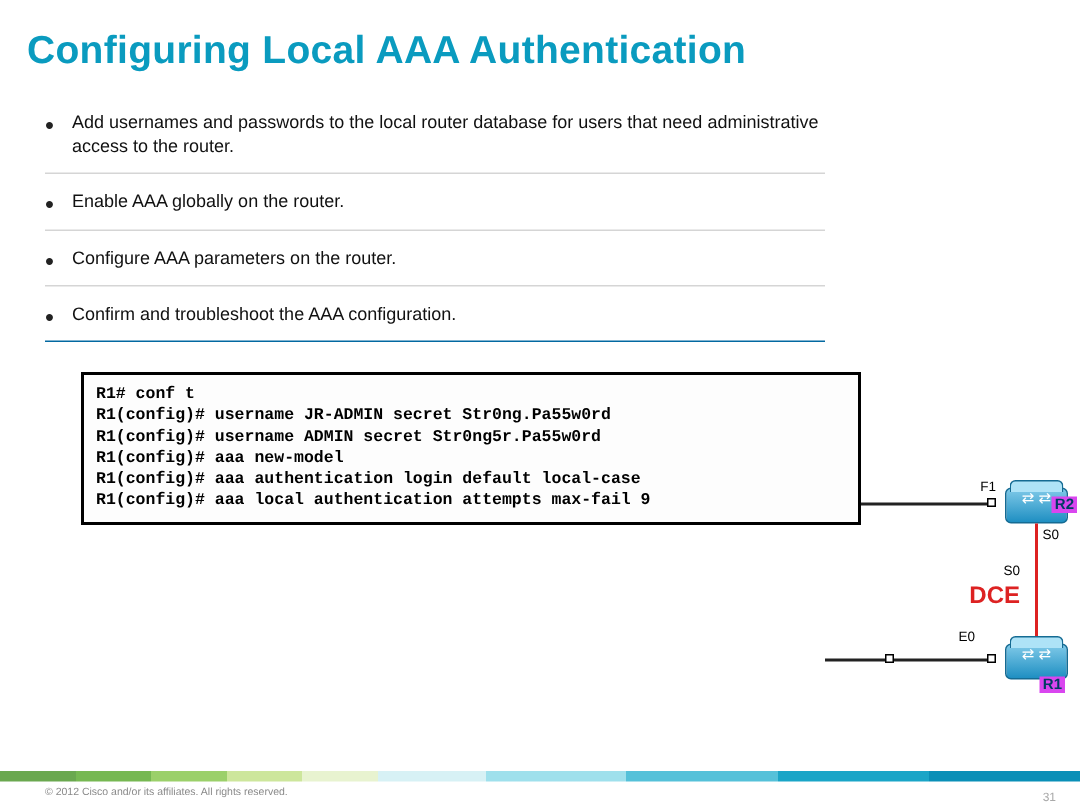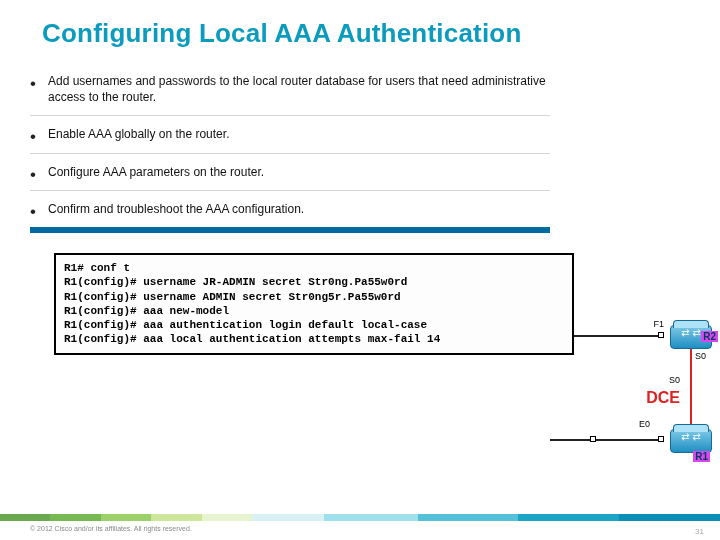--- a/index.html
+++ b/index.html
@@ -4,21 +4,21 @@
 <style>
   * { margin: 0; padding: 0; box-sizing: border-box; }
   body {
     width: 720px; height: 540px;
     font-family: Arial, Helvetica, sans-serif;
     background: #fff;
     position: relative;
     overflow: hidden;
   }
   .title-bar {
-    padding: 18px 26px 10px 42px;
+    padding: 18px 26px 10px 18px;
   }
   .title {
     font-size: 26px;
     font-weight: 700;
     color: #0a9bbf;
     letter-spacing: 0.2px;
   }
   .content {
     padding: 4px 30px 0 30px;
     width: 580px;
@@ -27,21 +27,21 @@
     list-style: none;
   }
   ul.bullets > li {
     position: relative;
     padding: 10px 0 10px 18px;
     font-size: 12px;
     line-height: 1.35;
     color: #111;
     border-bottom: 1px solid #d5d5d5;
   }
-  ul.bullets > li:last-child { border-bottom: 6px solid #0369a1; }
+  ul.bullets > li:last-child { border-bottom: 1px solid #0369a1; }
   ul.bullets > li::before {
     content: "•";
     position: absolute;
     left: 0;
     top: 10px;
     color: #222;
     font-size: 17px;
   }
   .code-wrap {
     margin: 20px 0 0 24px;
@@ -143,21 +143,21 @@
     <li>Configure AAA parameters on the router.</li>
     <li>Confirm and troubleshoot the AAA configuration.</li>
   </ul>
 
   <div class="code-wrap">
     <div class="code-box">R1# conf t
 R1(config)# username JR-ADMIN secret Str0ng.Pa55w0rd
 R1(config)# username ADMIN secret Str0ng5r.Pa55w0rd
 R1(config)# aaa new-model
 R1(config)# aaa authentication login default local-case
-R1(config)# aaa local authentication attempts max-fail 14</div>
+R1(config)# aaa local authentication attempts max-fail 9</div>
   </div>
 </div>
 
 <div class="diagram">
 
   <div class="router" style="top:10px; right:8px;">
     <div class="top"></div>
     <div class="router-arrows">⇄ ⇄</div>
   </div>
   <div class="rlabel" style="top:16px; right:2px;">R2</div>

